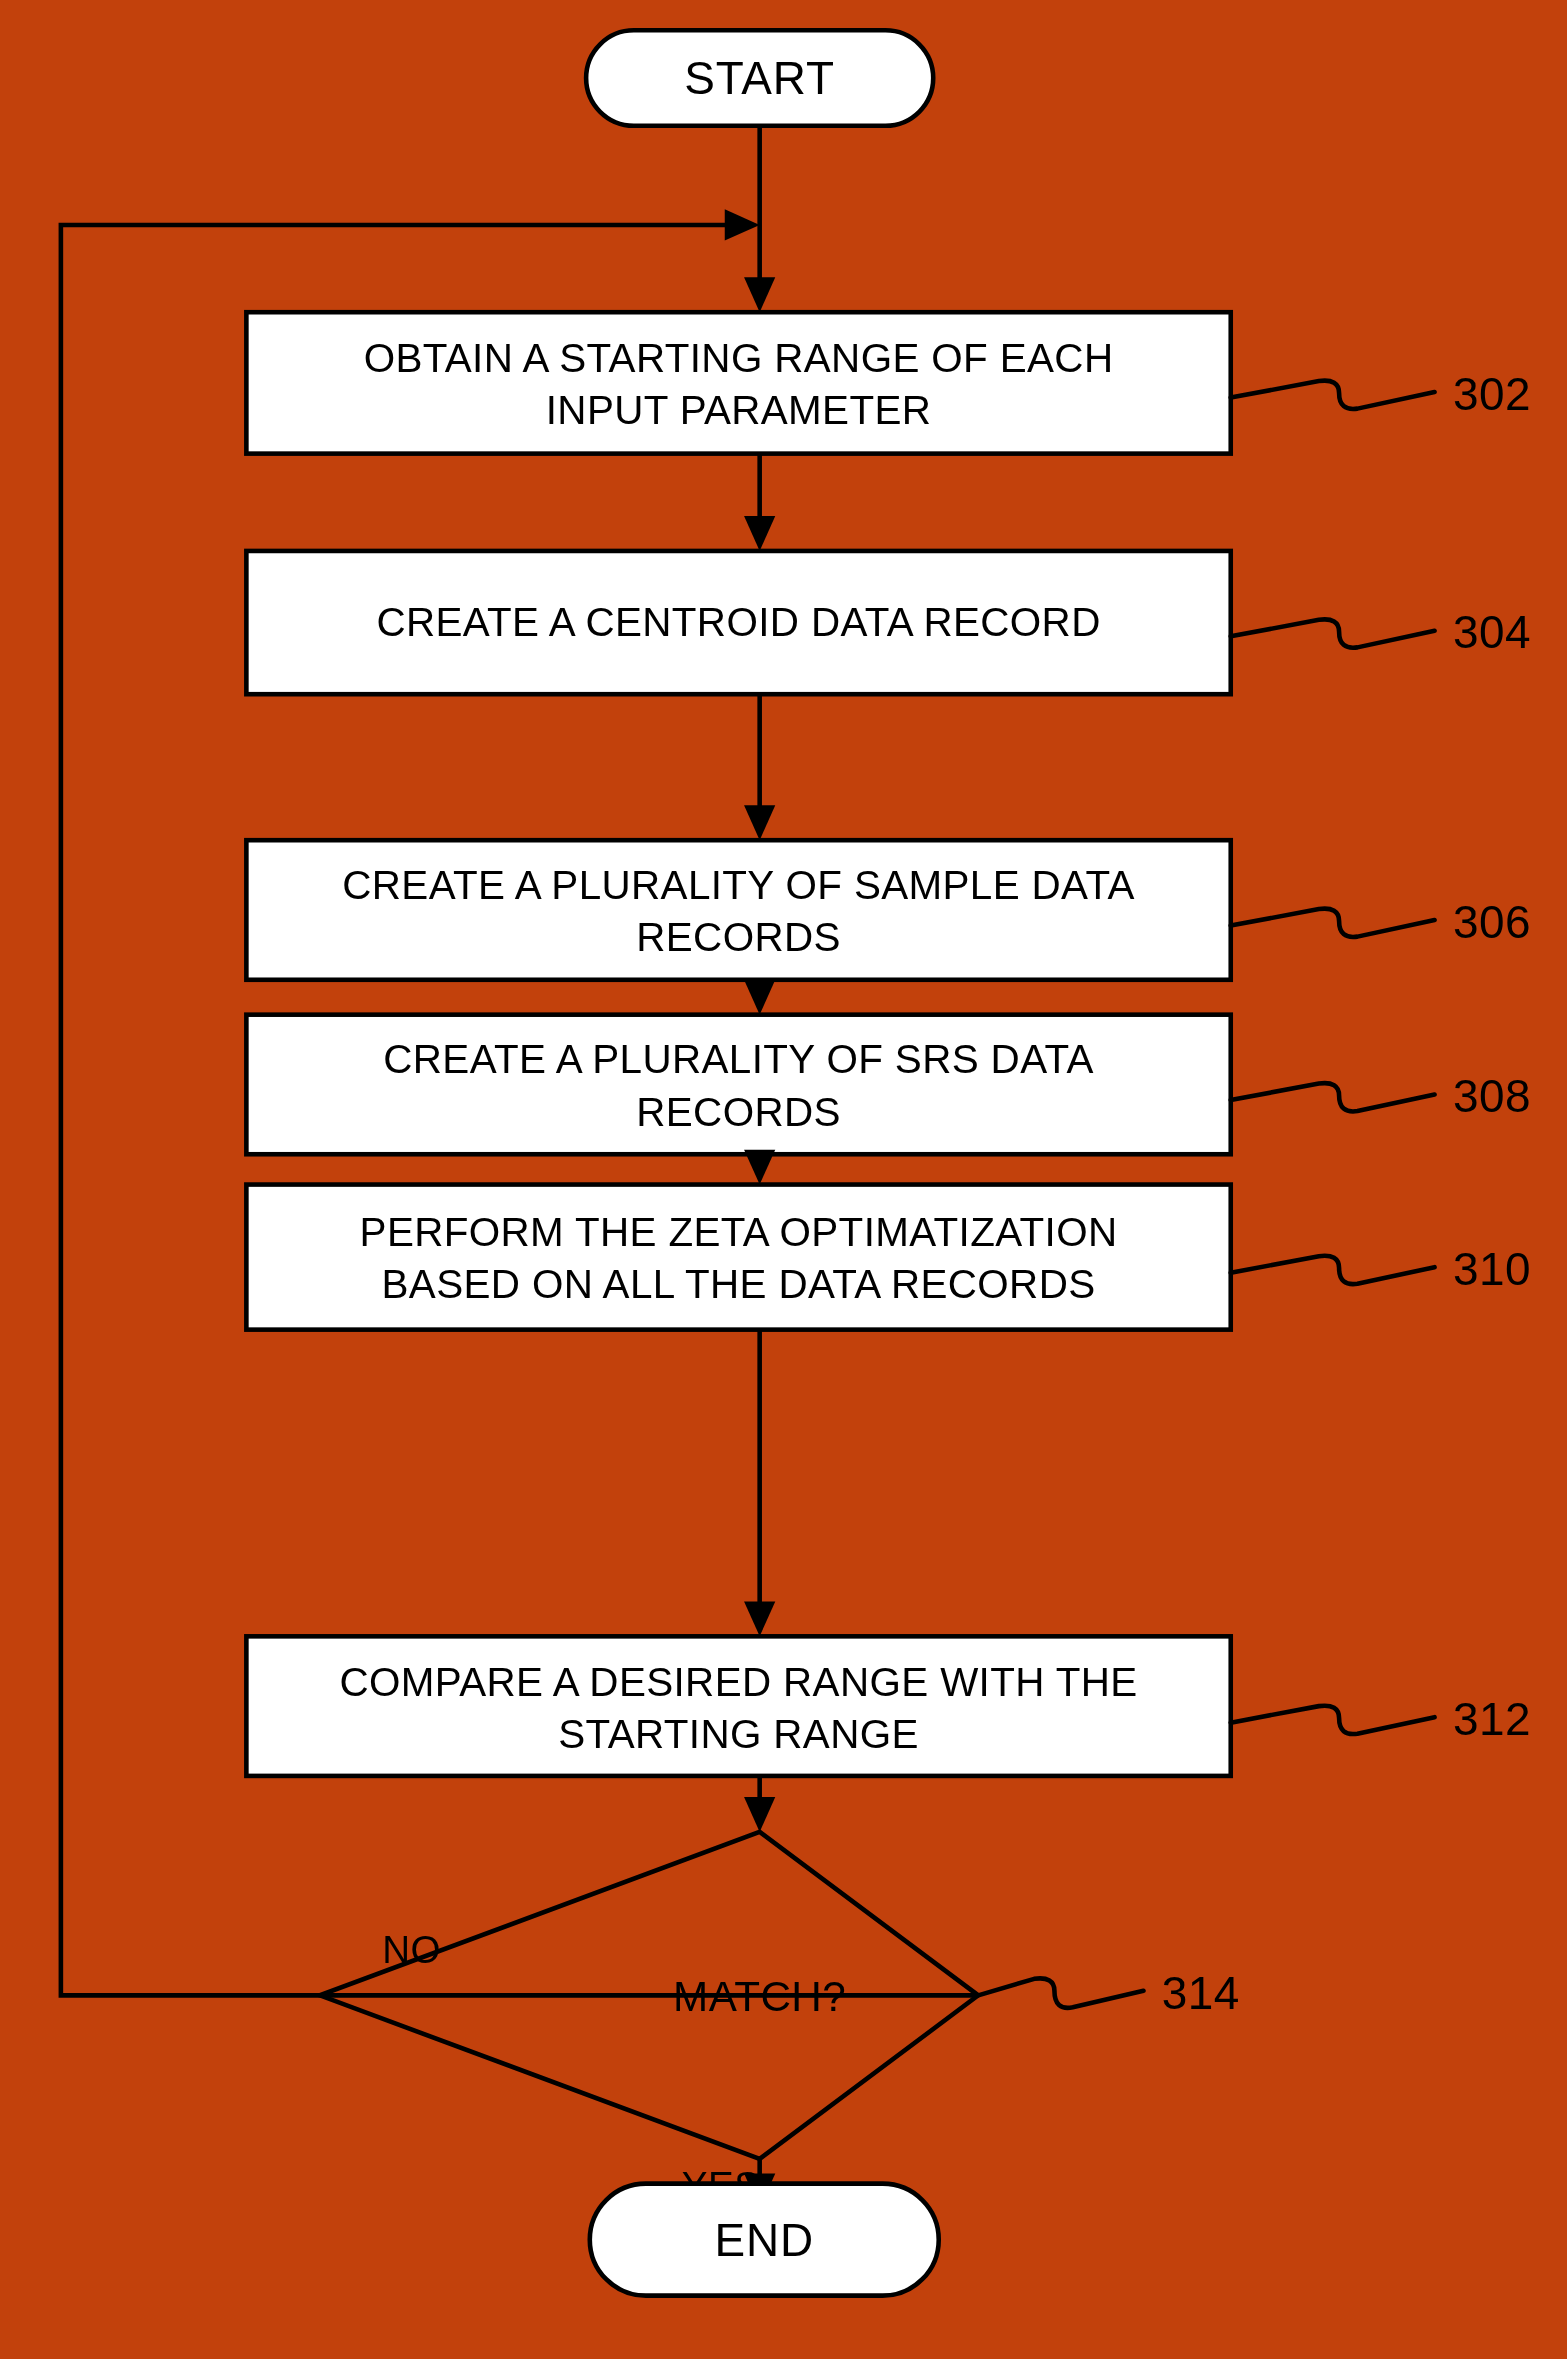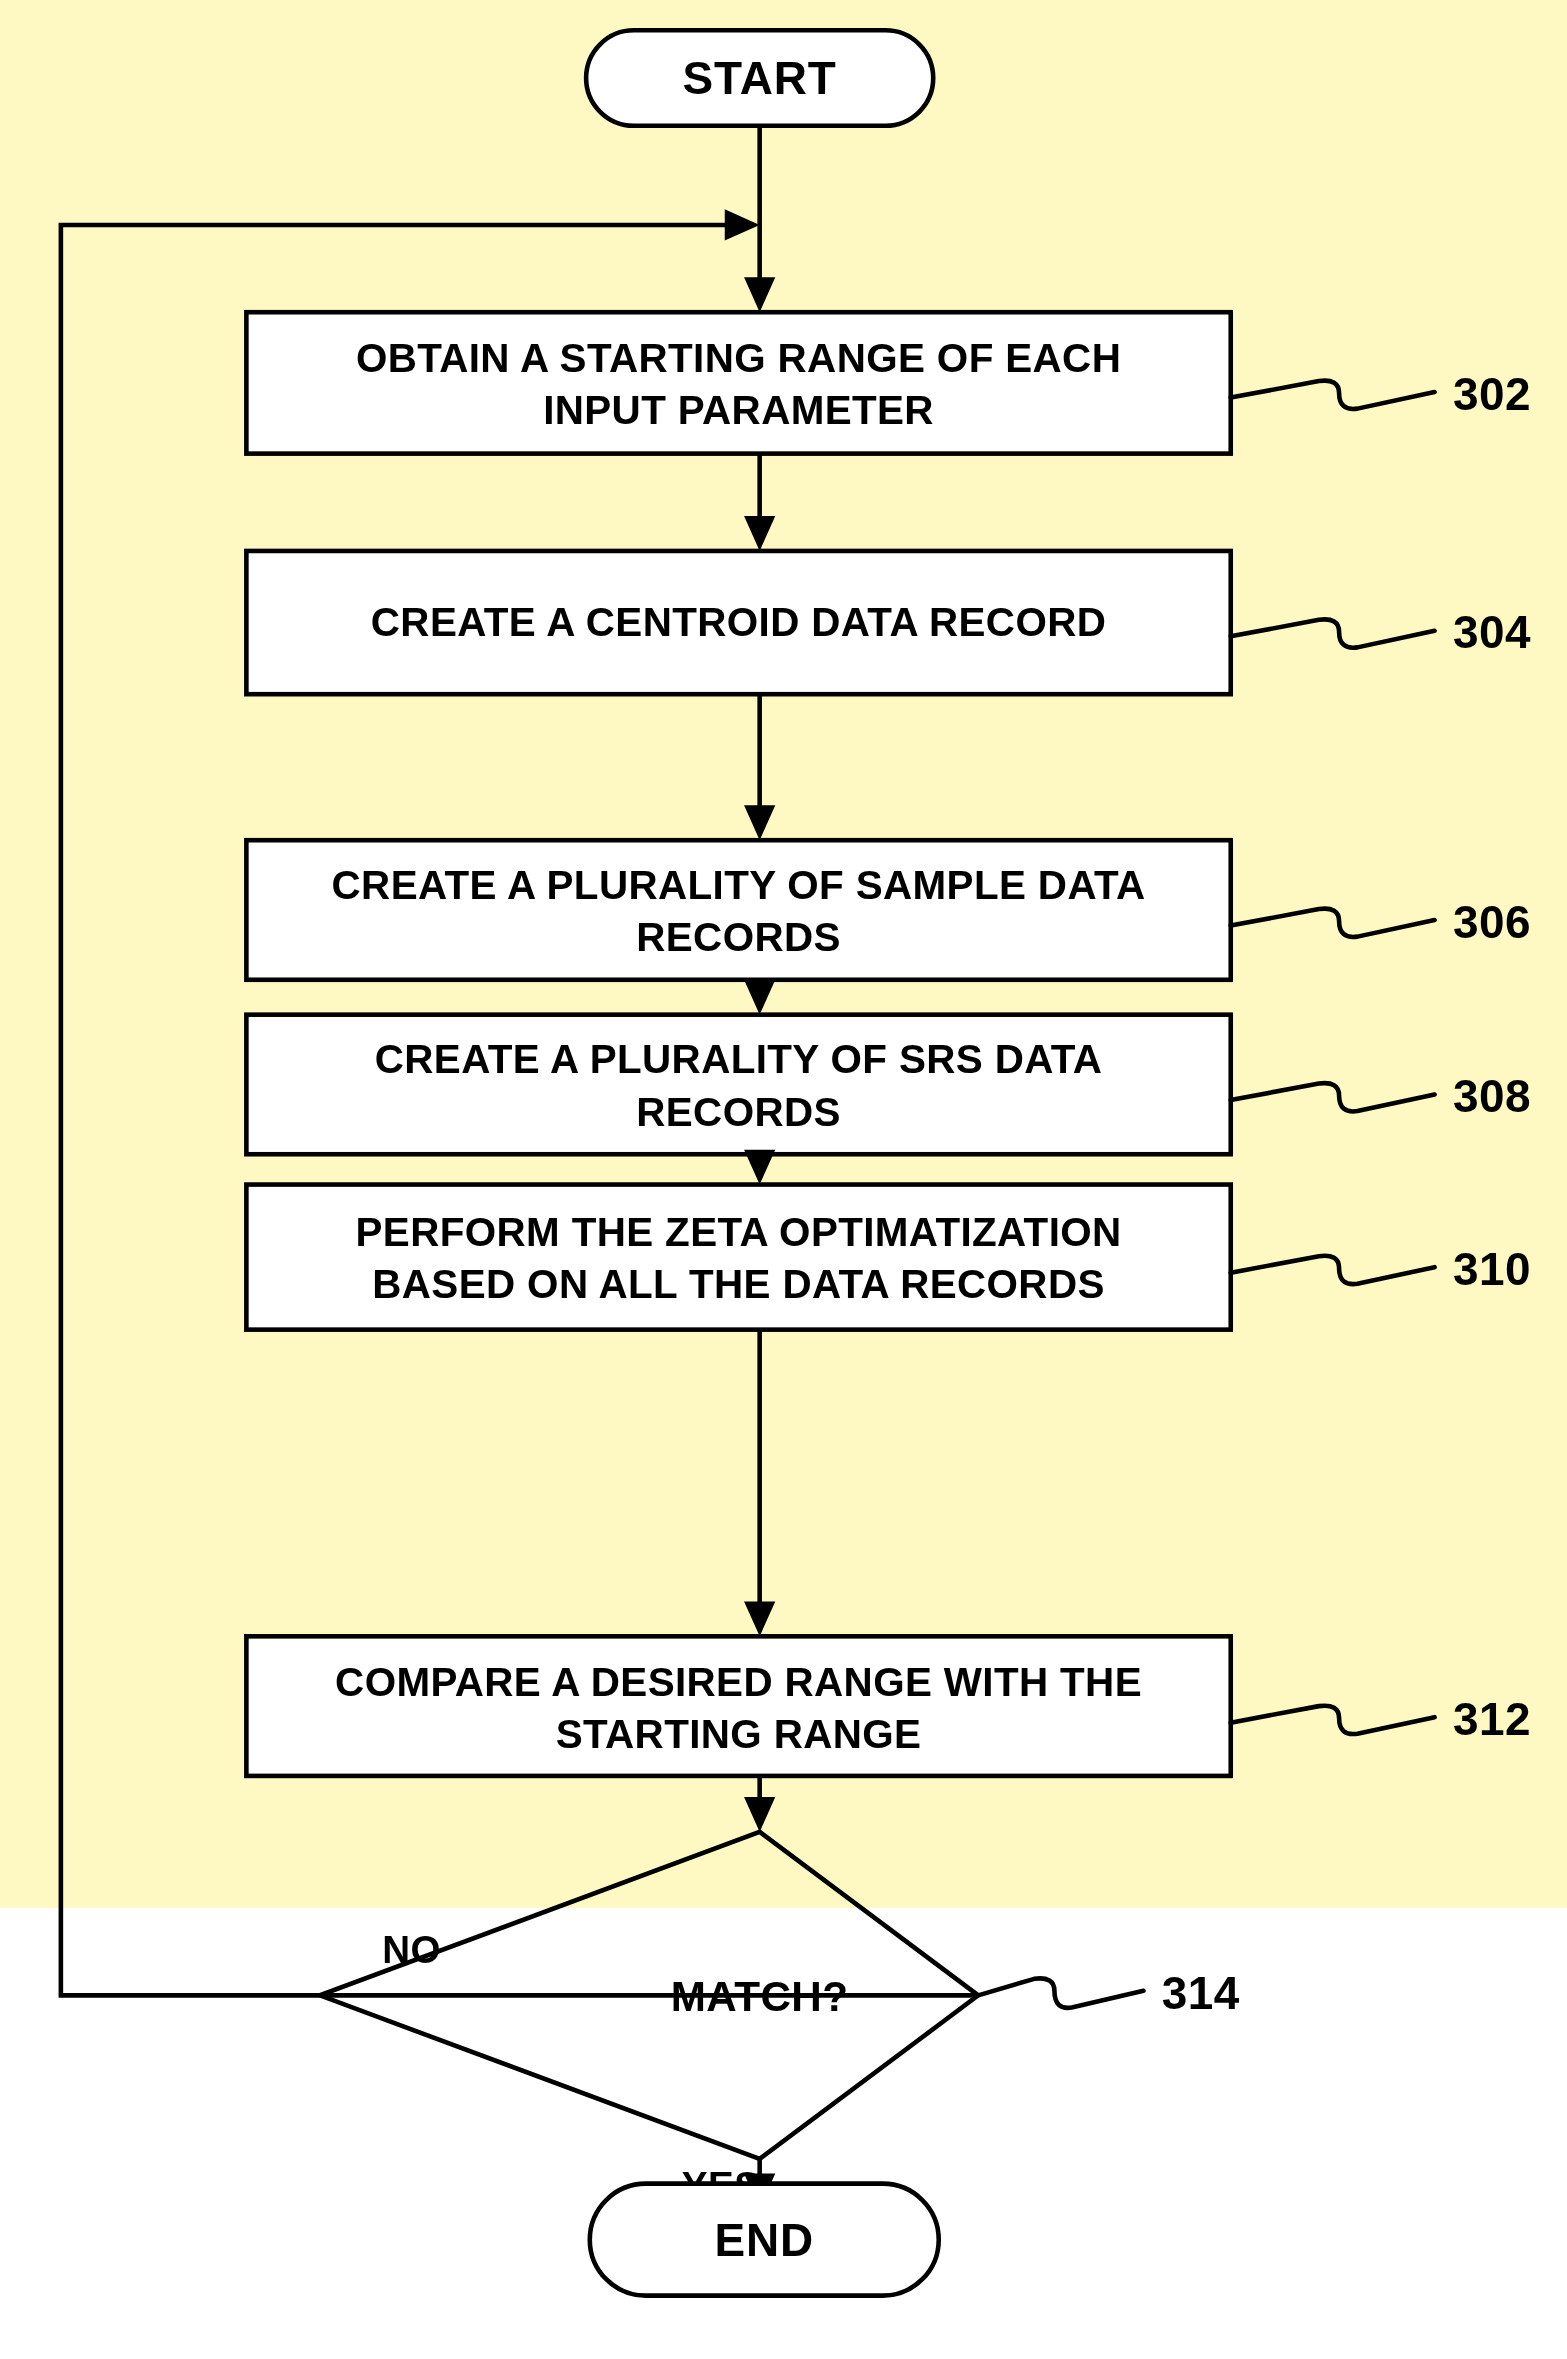--- a/index.html
+++ b/index.html
@@ -9,23 +9,22 @@
   }
   body {
     width: 1568px;
     height: 2359px;
     font-family: "Liberation Sans", sans-serif;
     overflow: hidden;
   }
   #flowchart-root {
     position: relative;
     width: 1568px;
-    height: 1908px;
-    background: #fef9c3;
-    font-weight: bold;
+    height: 2359px;
+    background: #c2410c;
   }
   svg#flow-svg {
     display: block;
     width: 1568px;
     height: 2359px;
   }
   .shape-line {
     fill: none;
     stroke: #000000;
     stroke-width: 5;

